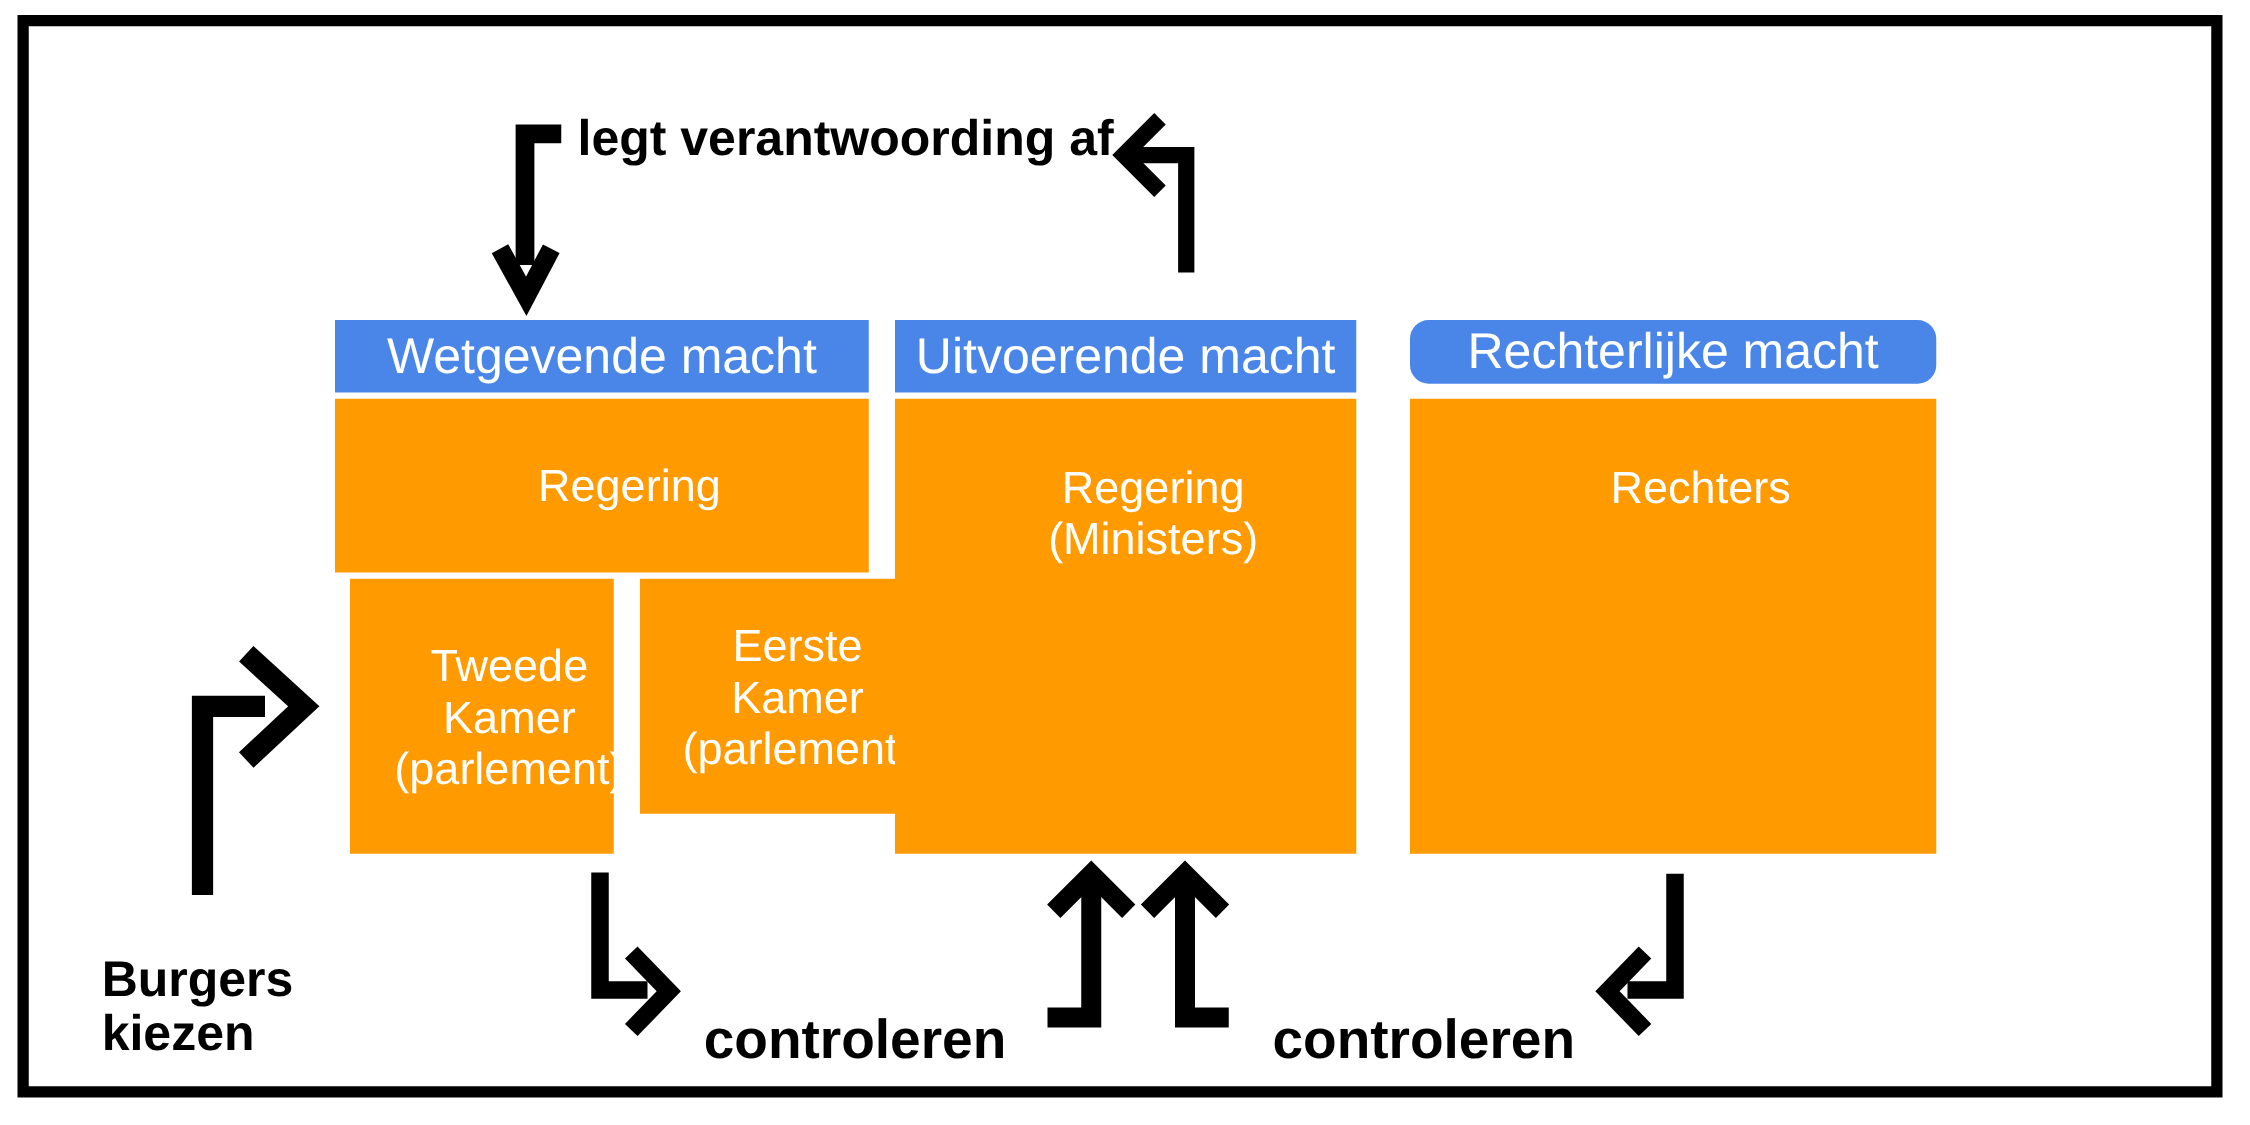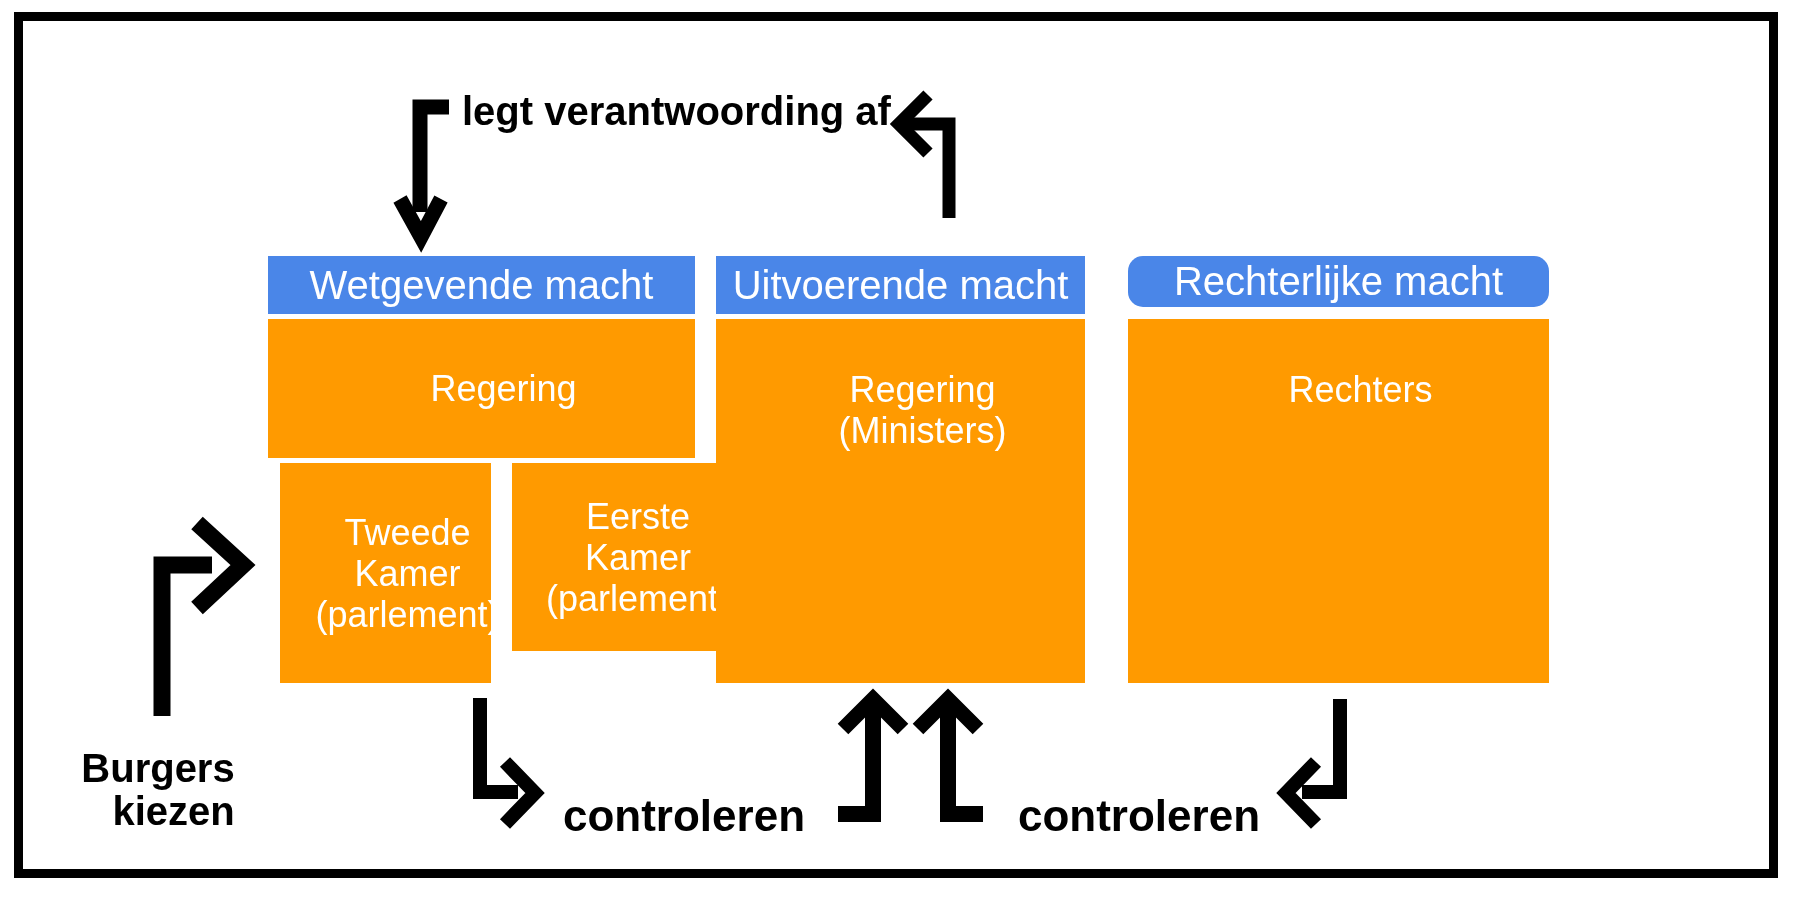--- a/index.html
+++ b/index.html
@@ -8,21 +8,21 @@
          --blue:#4a86e8;--orange:#ff9a00;--ink:#000000;}
   #frame{position:absolute;left:14px;top:12px;width:1764px;height:866px;
          border:9px solid var(--ink);box-sizing:border-box;}
   .box{position:absolute;display:flex;align-items:center;justify-content:center;
        text-align:center;color:#ffffff;font-weight:normal;white-space:pre-line;box-sizing:border-box;}
   .hdr{background:var(--blue);font-size:40px;}
   .org{background:var(--orange);font-size:36px;line-height:41px;padding-left:44px;}
   .top-align{align-items:flex-start;padding-top:50px;}
   .lbl{position:absolute;color:var(--ink);font-weight:bold;font-size:44px;
        line-height:43px;white-space:pre-line;}
-  .ctr{text-align:right;transform:translateX(-50%);}
+  .ctr{text-align:left;transform:translateX(-50%);margin-top:16px;}
   svg{position:absolute;left:0;top:0;}
   .arrow{stroke:var(--ink);fill:none;stroke-linejoin:miter;stroke-linecap:butt;}
 </style>
 </head>
 <body>
 
 <div id="stage" style="--blue: #4a86e8; --orange: #ff9a00; --ink: #000000;">
 
   <div id="frame"></div>
 

